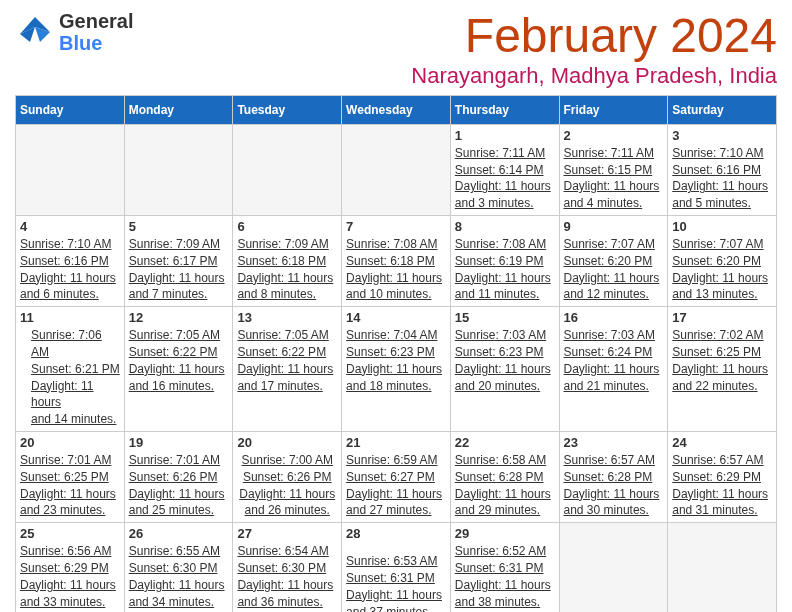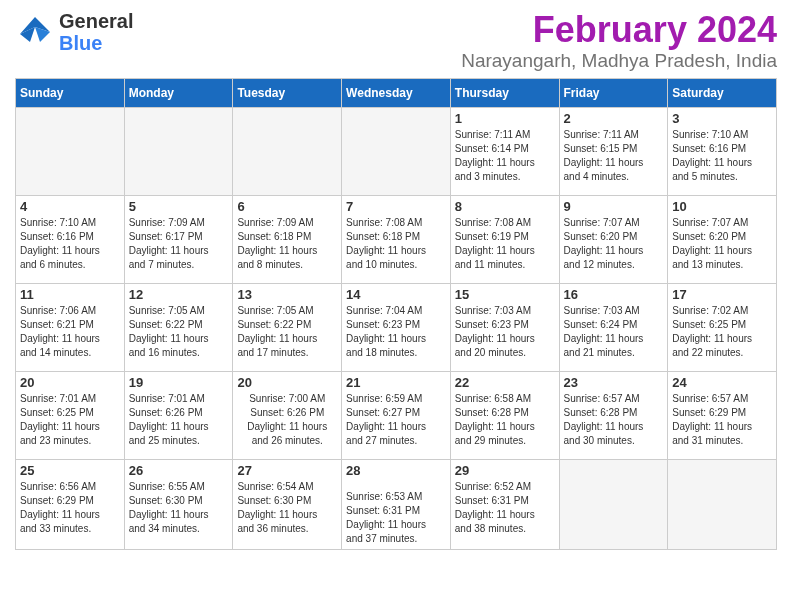--- a/index.html
+++ b/index.html
@@ -22,28 +22,28 @@
     }
     .logo {
       display: flex;
       flex-direction: column;
       align-items: flex-start;
     }
     .title-area {
       text-align: right;
     }
     .month-year {
-      font-size: 36px;
-      font-weight: bold;
-      color: #a21caf;
+      font-size: 48px;
+      font-weight: normal;
+      color: #c2410c;
       line-height: 1.1;
     }
     .location {
-      font-size: 19px;
-      color: #737373;
+      font-size: 22px;
+      color: #be185d;
       font-weight: normal;
     }
     .calendar {
       width: 100%;
       border-collapse: collapse;
       table-layout: fixed;
     }
     .calendar th {
       background: #1a6bbf;
       color: #fff;
@@ -65,23 +65,24 @@
     .calendar td.empty {
       background: #f5f5f5;
     }
     .day-number {
       font-size: 13px;
       font-weight: bold;
       color: #333;
       margin-bottom: 2px;
     }
     .day-info {
-      font-size: 10px;
+      font-size: 12px;
       color: #333;
       line-height: 1.4;
+      text-decoration: underline;
     }
     .logo-wrapper {
       display: flex;
       align-items: center;
     }
     .logo-bird {
       margin-right: 4px;
     }
   </style>
 </head>
@@ -196,21 +197,21 @@
             <div class="day-number">10</div>
             <div class="day-info" style="white-space: pre-line;">Sunrise: 7:07 AM
 Sunset: 6:20 PM
 Daylight: 11 hours
 and 13 minutes.</div>
           </td>
         </tr>
         <tr>
           <td>
             <div class="day-number">11</div>
-            <div class="day-info" style="white-space: pre-line;">Sunrise: 7:06 AM
+            <div class="day-info" style="white-space: pre-line; margin-left: 11px;">Sunrise: 7:06 AM
 Sunset: 6:21 PM
 Daylight: 11 hours
 and 14 minutes.</div>
           </td>
           <td>
             <div class="day-number">12</div>
             <div class="day-info" style="white-space: pre-line;">Sunrise: 7:05 AM
 Sunset: 6:22 PM
 Daylight: 11 hours
 and 16 minutes.</div>

